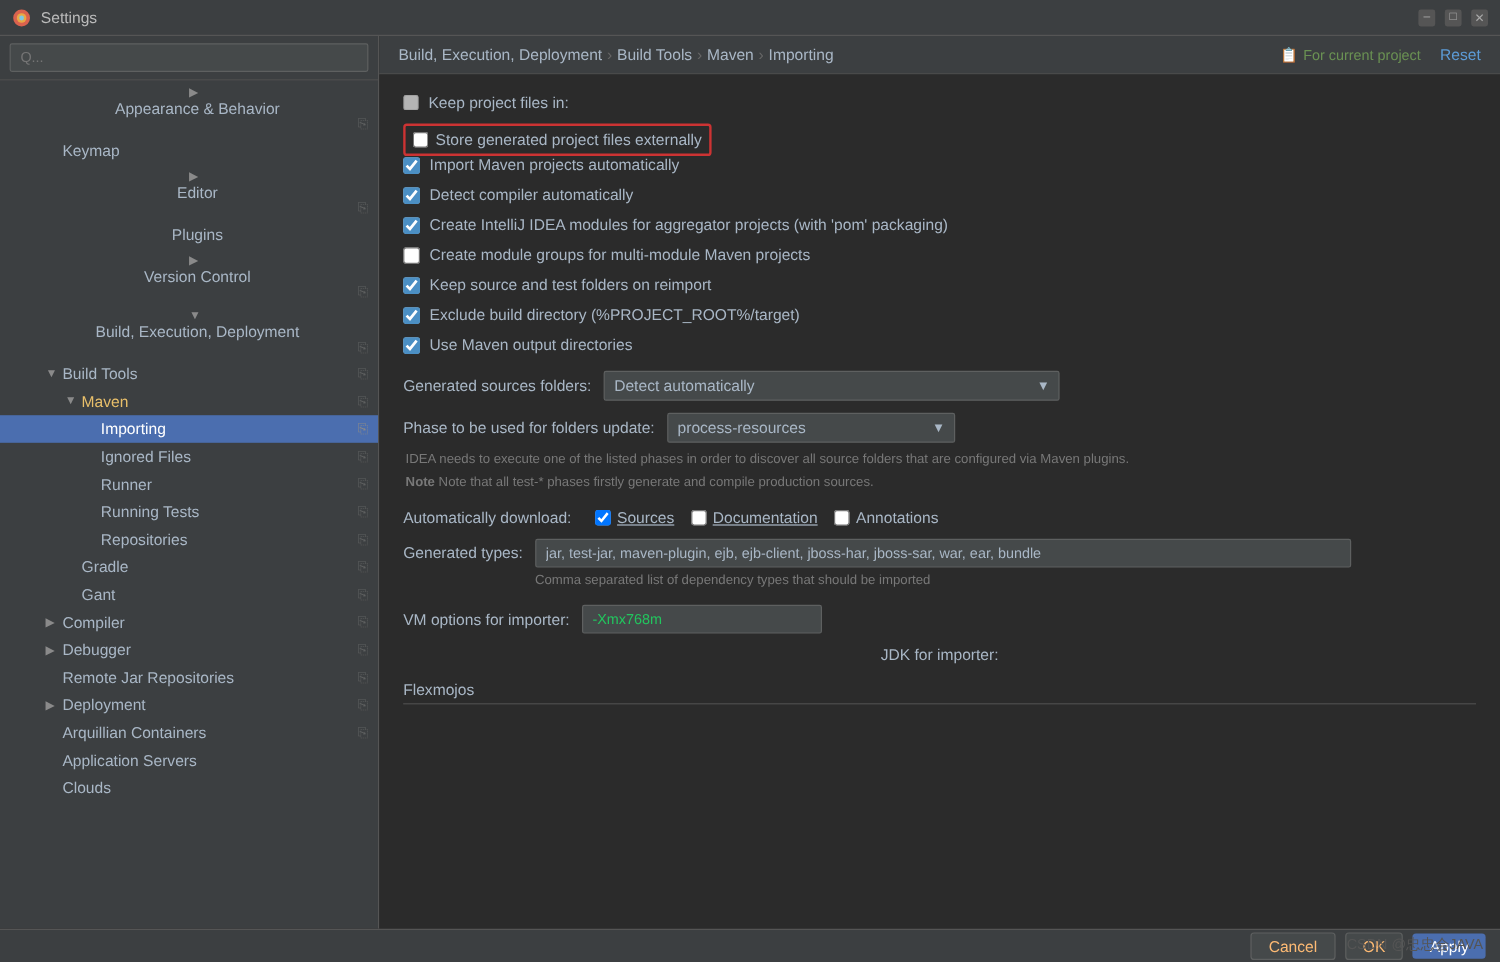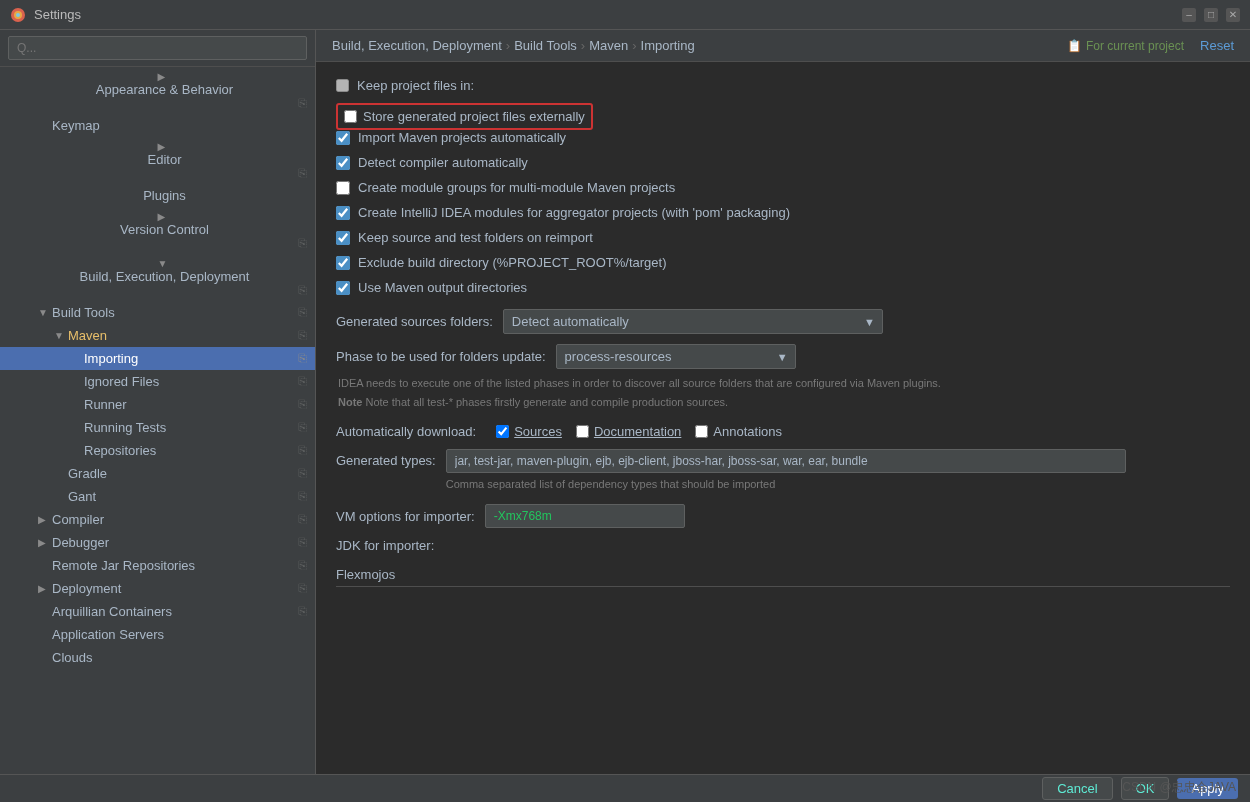--- a/index.html
+++ b/index.html
@@ -330,20 +330,21 @@
       font-size: 12px;
       outline: none;
       border-radius: 2px;
       width: 200px;
     }
     .jdk-row {
       display: flex;
       align-items: center;
       margin: 10px 0;
       gap: 10px;
+      flex-direction: column;
     }
     .jdk-label { color: #a9b7c6; flex-shrink: 0; }
     .jdk-value {
       background: #45494a;
       border: 1px solid #5e6060;
       color: #a9b7c6;
       padding: 4px 8px;
       font-size: 12px;
       border-radius: 2px;
       width: 680px;
@@ -374,21 +375,21 @@
       background: #4b6eaf;
       color: #ffffff;
       border: none;
       padding: 3px 14px;
       border-radius: 3px;
       cursor: pointer;
       font-size: 13px;
     }
     .bottom-btn.secondary {
       background: #45494a;
-      color: #5eead4;
+      color: #fdba74;
       border: 1px solid #5e6060;
     }
     .watermark {
       position: absolute;
       bottom: 6px;
       right: 14px;
       color: #555;
       font-size: 12px;
       pointer-events: none;
     }
@@ -596,28 +597,28 @@
       </div>
 
       
       <div class="setting-row">
         <input type="checkbox" id="detect-compiler" checked="" style="">
         <label for="detect-compiler">Detect compiler automatically</label>
       </div>
 
       
       <div class="setting-row">
+        <input type="checkbox" id="create-intellij" checked="" style="">
+        <label for="create-intellij">Create IntelliJ IDEA modules for aggregator projects (with 'pom' packaging)</label>
+      </div>
+
+      
+      <div class="setting-row">
         <input type="checkbox" id="create-groups" style="">
         <label for="create-groups">Create module groups for multi-module Maven projects</label>
-      </div>
-
-      
-      <div class="setting-row">
-        <input type="checkbox" id="create-intellij" checked="" style="">
-        <label for="create-intellij">Create IntelliJ IDEA modules for aggregator projects (with 'pom' packaging)</label>
       </div>
 
       
       <div class="setting-row">
         <input type="checkbox" id="keep-source" checked="" style="">
         <label for="keep-source">Keep source and test folders on reimport</label>
       </div>
 
       
       <div class="setting-row">

